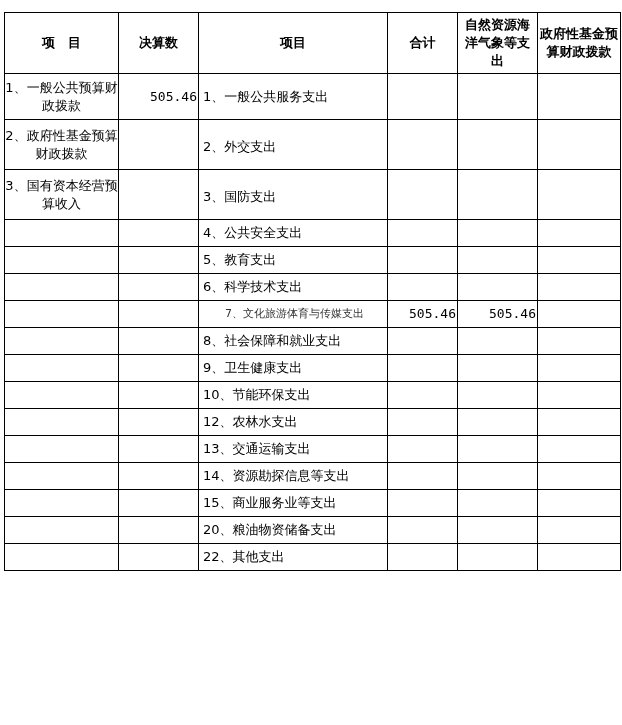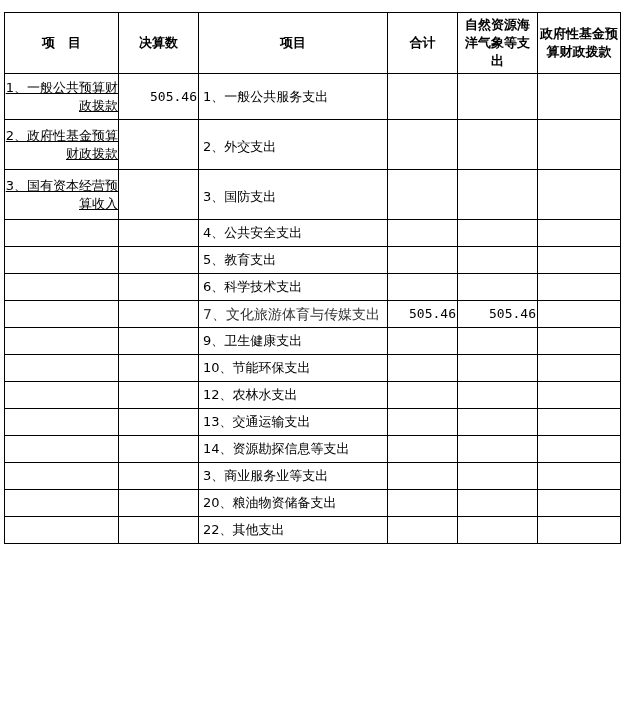--- a/index.html
+++ b/index.html
@@ -13,26 +13,26 @@
     border: 1px solid #000;
     padding: 0 1px;
     font-size: 13px;
     line-height: 18px;
     vertical-align: middle;
     overflow: hidden;
     white-space: nowrap;
   }
   th { font-weight: bold; text-align: center; height: 60px; }
   th.wrap { white-space: normal; line-height: 18px; font-size: 13px; }
-  td.left-wrap { white-space: normal; word-break: break-all; text-align: right; padding: 0 0 0 0; text-decoration: underline; }
+  td.left-wrap { white-space: normal; word-break: break-all; text-align: center; padding: 0 0 0 0; }
   tr.tall td { height: 45px; }
   tr.r td { height: 26px; }
   td.num { text-align: right; padding-right: 1px; font-family: "DejaVu Sans Mono", monospace; font-size: 13px; }
   td.item { text-align: left; padding-left: 4px; }
-  td.item.small { font-size: 14px; color: #333; }
+  td.item.small { font-size: 11px; color: #333; text-align: center; }
   td.item.va-low { vertical-align: middle; padding-top: 4px; margin-left: 20px; }
 </style>
 </head>
 <body>
 
 <table>
   <colgroup>
     <col style="width:114px">
     <col style="width:80px">
     <col style="width:189px">
@@ -105,20 +105,28 @@
         <td></td>
         <td></td>
         <td class="item small">7、文化旅游体育与传媒支出</td>
         <td class="num">505.46</td>
         <td class="num">505.46</td>
         <td class="num"></td>
       </tr>
       <tr class="r">
         <td></td>
         <td></td>
+        <td class="item">8、社会保障和就业支出</td>
+        <td class="num"></td>
+        <td class="num"></td>
+        <td class="num"></td>
+      </tr>
+      <tr class="r">
+        <td></td>
+        <td></td>
         <td class="item">9、卫生健康支出</td>
         <td class="num"></td>
         <td class="num"></td>
         <td class="num"></td>
       </tr>
       <tr class="r">
         <td></td>
         <td></td>
         <td class="item">10、节能环保支出</td>
         <td class="num"></td>
@@ -145,21 +153,21 @@
         <td></td>
         <td></td>
         <td class="item">14、资源勘探信息等支出</td>
         <td class="num"></td>
         <td class="num"></td>
         <td class="num"></td>
       </tr>
       <tr class="r">
         <td></td>
         <td></td>
-        <td class="item">3、商业服务业等支出</td>
+        <td class="item">15、商业服务业等支出</td>
         <td class="num"></td>
         <td class="num"></td>
         <td class="num"></td>
       </tr>
       <tr class="r">
         <td></td>
         <td></td>
         <td class="item">20、粮油物资储备支出</td>
         <td class="num"></td>
         <td class="num"></td>

